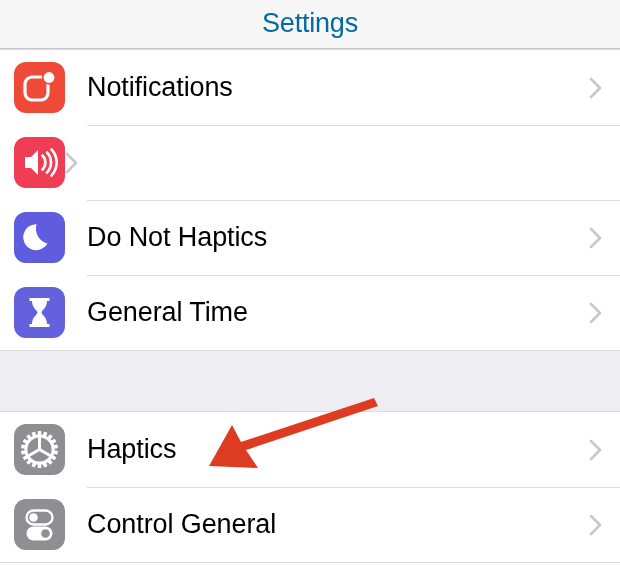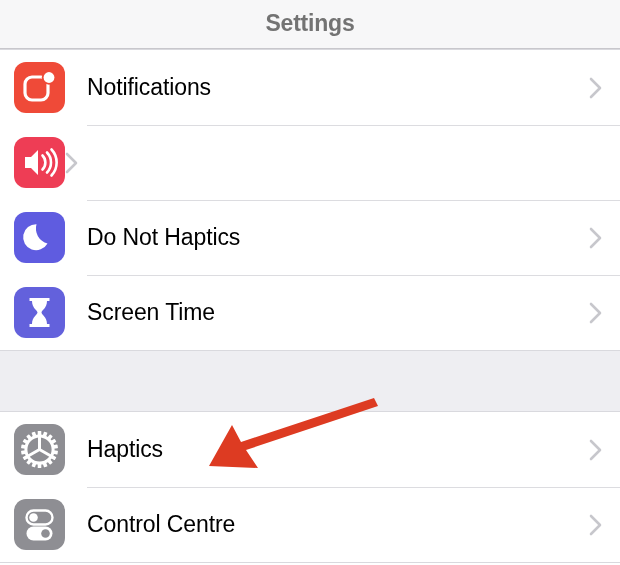--- a/index.html
+++ b/index.html
@@ -28,23 +28,23 @@
     position: relative;
     height: 49px;
     background: #f7f7f8;
     border-bottom: 1px solid #c8c7cc;
     box-sizing: border-box;
     display: flex;
     align-items: center;
     justify-content: center;
   }
   .navbar-title {
-    font-size: 23px;
-    font-weight: bold;
-    color: #737373;
+    font-size: 27px;
+    font-weight: normal;
+    color: #0369a1;
     letter-spacing: -0.2px;
     line-height: 1;
     margin-top: -2px;
   }
 
   
   .group {
     background: #ffffff;
     border-top: 1px solid #d9d9de;
     border-bottom: 1px solid #d9d9de;
@@ -78,21 +78,21 @@
     height: 51px;
     border-radius: 12px;
     flex: 0 0 51px;
     position: relative;
     overflow: hidden;
   }
   .row-icon svg { display: block; }
 
   .row-label {
     margin-left: 22px;
-    font-size: 23px;
+    font-size: 27px;
     color: #000000;
     letter-spacing: -0.1px;
     flex: 1 1 auto;
     line-height: 1;
   }
 
   .chevron {
     flex: 0 0 auto;
     margin-right: 17px;
     width: 14px;
@@ -168,21 +168,21 @@
     </div>
 
     <div class="row">
       <div class="row-icon" style="background:#6361dc;">
         <svg width="51" height="51" viewBox="0 0 51 51">
           <path d="M15.5 11 H35.5 V14 H33 C33 21 27.5 23.5 27.5 25.5
                    C27.5 27.5 33 30 33 37 H35.5 V40 H15.5 V37 H18
                    C18 30 23.5 27.5 23.5 25.5 C23.5 23.5 18 21 18 14 H15.5 Z" fill="#ffffff"></path>
         </svg>
       </div>
-      <div class="row-label">Screen Time</div>
+      <div class="row-label">General Time</div>
       <div class="chevron">
         <svg width="14" height="24" viewBox="0 0 14 24">
           <polyline points="2,3 11,12 2,21" fill="none" stroke="#c7c7cc" stroke-width="2.6" stroke-linecap="round" stroke-linejoin="round"></polyline>
         </svg>
       </div>
     </div>
 
   </div>
 
   <div class="group-gap"></div>
@@ -234,21 +234,21 @@
 
     <div class="row">
       <div class="row-icon" style="background:#8e8e93;">
         <svg width="51" height="51" viewBox="0 0 51 51">
           <rect x="12.5" y="11.5" width="26" height="14" rx="7" ry="7" fill="none" stroke="#ffffff" stroke-width="2.4"></rect>
           <circle cx="19.5" cy="18.5" r="4.3" fill="#ffffff"></circle>
           <rect x="12.5" y="27.5" width="26" height="14" rx="7" ry="7" fill="#ffffff"></rect>
           <circle cx="31.5" cy="34.5" r="4.3" fill="#8e8e93"></circle>
         </svg>
       </div>
-      <div class="row-label">Control Centre</div>
+      <div class="row-label">Control General</div>
       <div class="chevron">
         <svg width="14" height="24" viewBox="0 0 14 24">
           <polyline points="2,3 11,12 2,21" fill="none" stroke="#c7c7cc" stroke-width="2.6" stroke-linecap="round" stroke-linejoin="round"></polyline>
         </svg>
       </div>
     </div>
 
   </div>
 
   <svg class="annotation-arrow" viewBox="0 0 620 565">

